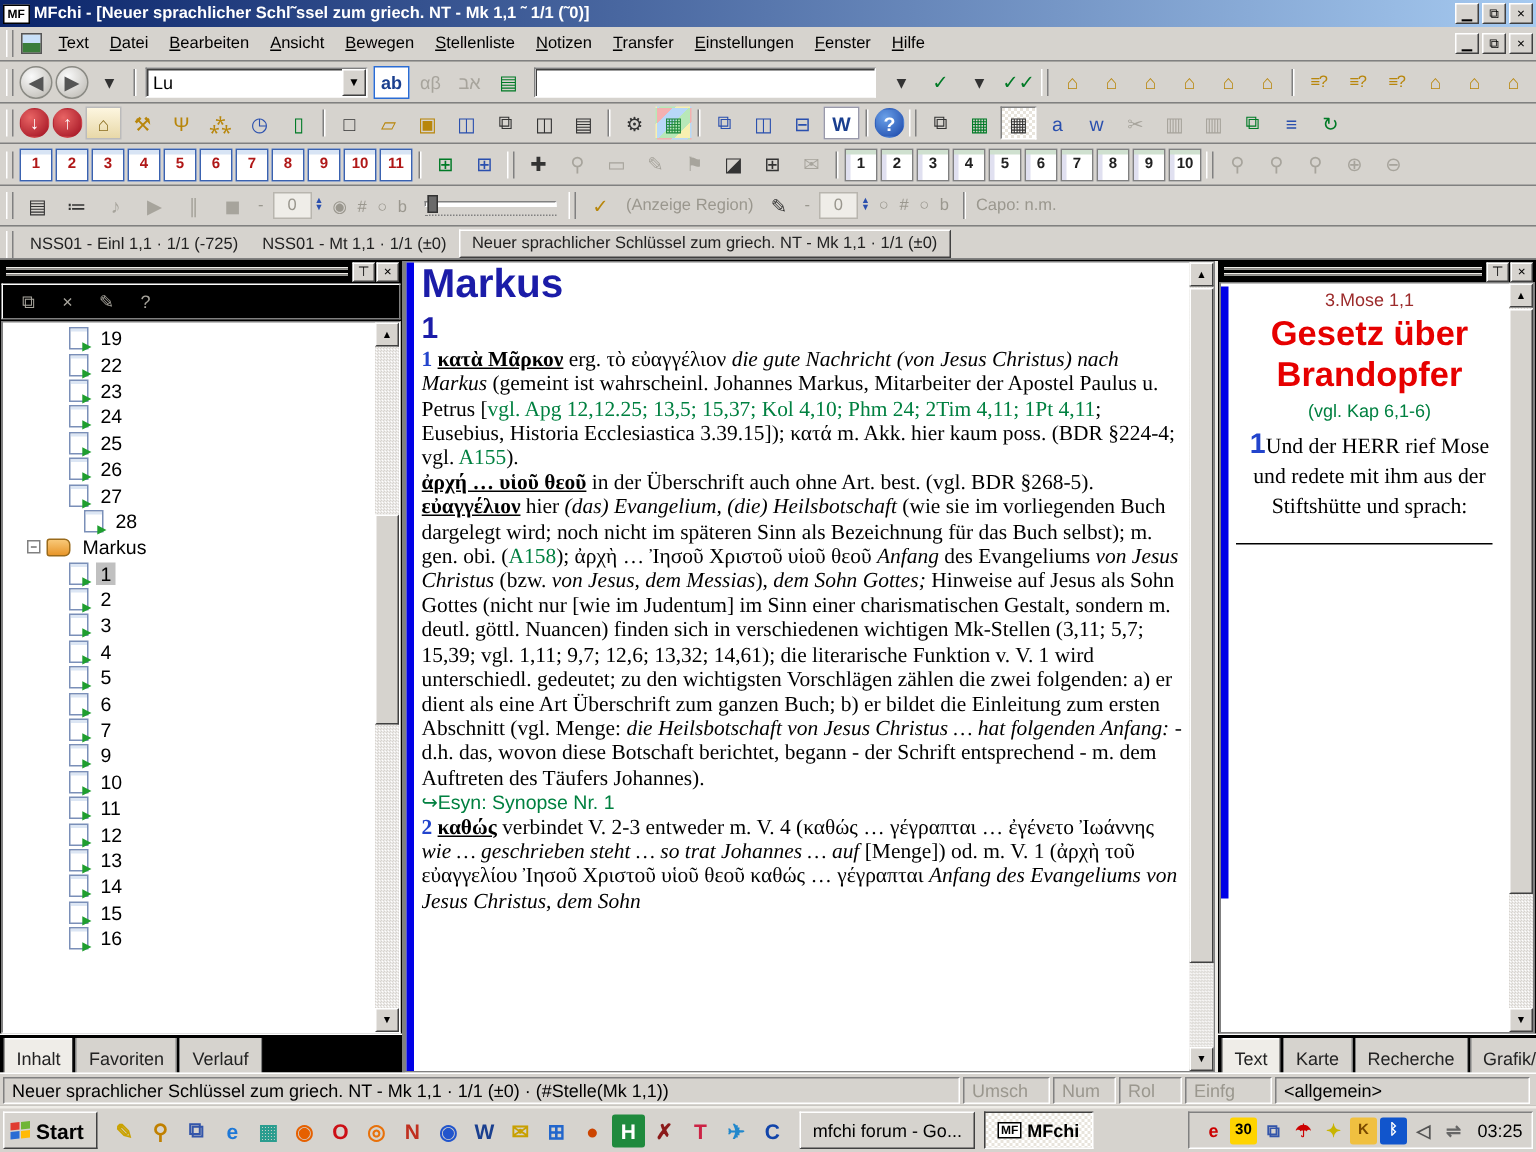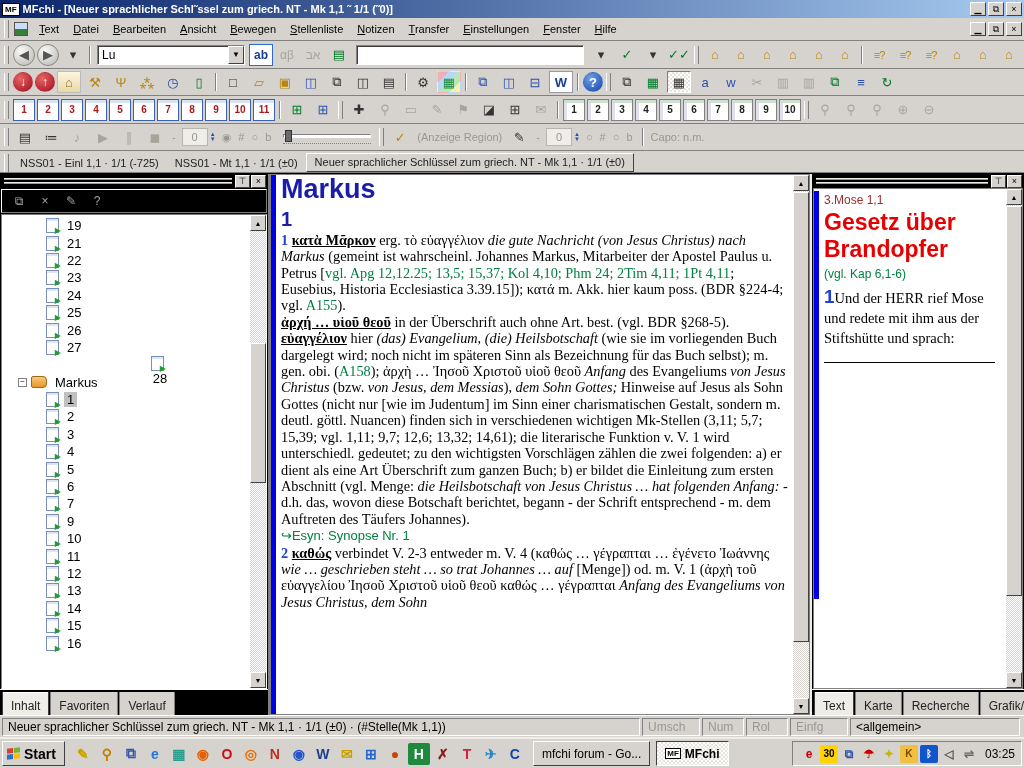--- a/index.html
+++ b/index.html
@@ -104,21 +104,21 @@
   .para{margin:0;}
   .rv{color:#2244cc;font-weight:bold;}
   .rb{font-weight:bold;text-decoration:underline;}
   .ri{font-style:italic;}
   .rref{color:#008040;}
   .esyn{color:#008040;font-family:"Liberation Sans",sans-serif;font-size:13px;}
   
   .rightpanel{width:214px;display:flex;flex-direction:column;border-left:2px solid #efede8;}
   .rdocwrap{flex:1;position:relative;background:#fff;border:1px solid #808080;margin:0 1px;overflow:hidden;}
   .rbluebar{position:absolute;left:0;top:2px;width:5px;height:408px;background:#0000e6;}
-  .rcontent{position:absolute;left:10px;top:2px;width:178px;bottom:0;overflow:hidden;}
+  .rcontent{position:absolute;left:10px;top:2px;width:178px;bottom:0;overflow:hidden;text-align:center;}
   .rref-line{font-size:12px;color:#9c2b2b;margin:2px 0 2px;}
   .rbook{font-size:28px;line-height:33px;font-weight:bold;color:#1b1ca8;overflow-wrap:anywhere;margin-bottom:6px;}
   .rsect{font-size:23px;line-height:27px;font-weight:bold;color:#e60000;margin:2px 0 4px;}
   .rxref{font-size:12px;color:#008040;margin-bottom:6px;}
   .rverse{font-family:"Liberation Serif","DejaVu Serif",serif;font-size:14.5px;line-height:20px;}
   .rvnum{color:#2244cc;font-weight:bold;font-size:19px;font-family:"Liberation Sans",sans-serif;}
   .rrule{border-top:1px solid #000;margin-top:14px;width:96%;}
   
   .statusbar{position:absolute;top:715px;left:0;width:1024px;height:22px;background:#d6d3ce;display:flex;align-items:center;padding:1px 2px;border-top:1px solid #fff;}
   .scell{height:18px;border:1px solid;border-color:#808080 #fff #fff #808080;display:flex;align-items:center;padding:0 5px;margin-right:2px;
@@ -342,24 +342,20 @@
           <button class="tbi dis">?</button>
         </div>
       <div class="treewrap">
         <div class="tree" id="tree">
             <div class="ti" style="padding-left: 44px;">
               <span class="page-ic"></span>
               <span class="lbl">19</span>
             </div>
             <div class="ti" style="padding-left: 44px;">
               <span class="page-ic"></span>
-              <span class="lbl">21</span>
-            </div>
-            <div class="ti" style="padding-left: 44px;">
-              <span class="page-ic"></span>
               <span class="lbl">22</span>
             </div>
             <div class="ti" style="padding-left: 44px;">
               <span class="page-ic"></span>
               <span class="lbl">23</span>
             </div>
             <div class="ti" style="padding-left: 44px;">
               <span class="page-ic"></span>
               <span class="lbl">24</span>
             </div>
@@ -368,21 +364,21 @@
               <span class="lbl">25</span>
             </div>
             <div class="ti" style="padding-left: 44px;">
               <span class="page-ic"></span>
               <span class="lbl">26</span>
             </div>
             <div class="ti" style="padding-left: 44px;">
               <span class="page-ic"></span>
               <span class="lbl">27</span>
             </div>
-            <div class="ti" style="padding-left: 68px; flex-direction: column;">
+            <div class="ti" style="padding-left: 54px;">
               <span class="page-ic"></span>
               <span class="lbl">28</span>
             </div>
             <div class="ti" style="padding-left: 16px;">
               <span class="expander">−</span>
               <span class="book-ic"></span>
               <span class="lbl">Markus</span>
             </div>
             <div class="ti sel" style="padding-left: 44px;">
               <span class="page-ic"></span>

